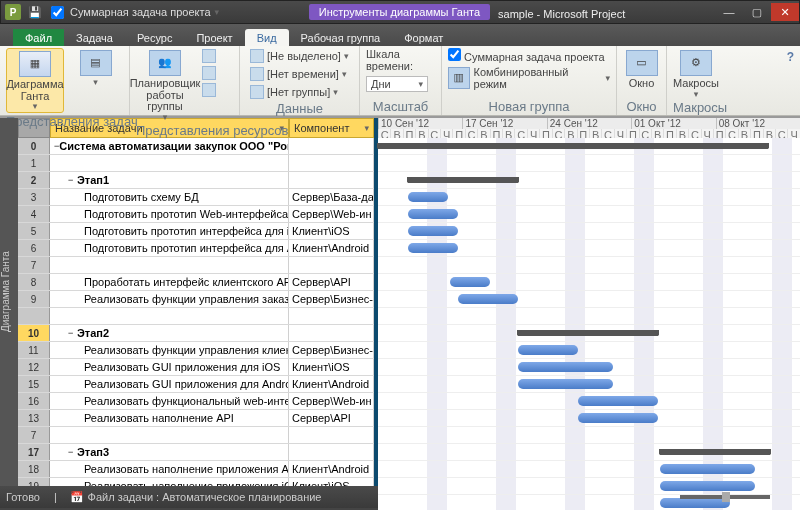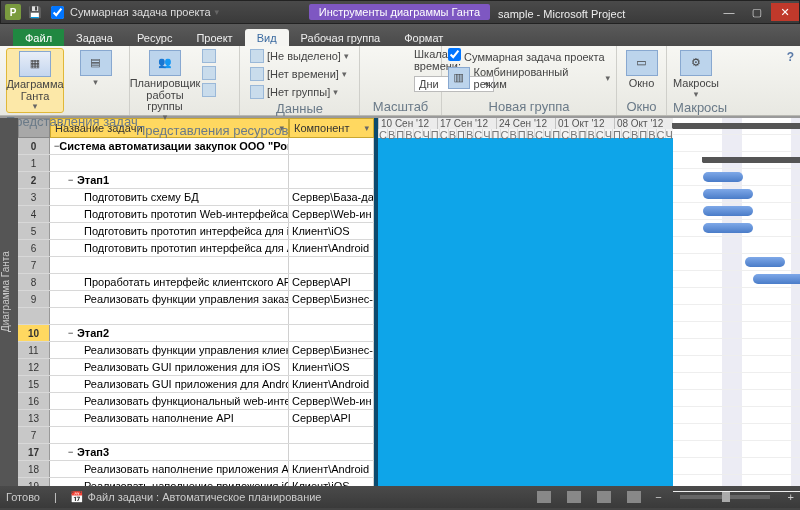--- a/index.html
+++ b/index.html
@@ -52,21 +52,21 @@
   .row.summary { font-weight:bold;}
   .row .rn { width:32px; background:#c8c8c8; border-right:1px solid #999; font-size:10px; color:#333; display:flex; align-items:center; justify-content:center;}
   .row.selected .rn { background:#ffd860;}
   .row .cell-name { flex:1; padding-left:4px; overflow:hidden; white-space:nowrap; display:flex; align-items:center; border-right:1px solid #d0d0d0;}
   .row .cell-comp { width:85px; padding-left:3px; overflow:hidden; white-space:nowrap; display:flex; align-items:center; border-right:1px solid #d0d0d0;}
   .outline-toggle { display:inline-block; width:9px; color:#666; font-size:9px;}
   .indent-1 { padding-left:18px !important;}
   .indent-2 { padding-left:34px !important;}
 
   
-  .gantt-pane { flex:1; display:flex; flex-direction:row; background:#0ea5e9; position:relative;justify-content:center;}
+  .gantt-pane { flex:1; display:flex; flex-direction:column; background:#0ea5e9; position:relative;}
   .timescale { height:20px; display:flex; flex-direction:column; border-bottom:1px solid #b8b8b8;}
   .ts-top { flex:1; display:flex;}
   .ts-top .wk { flex:1; border-left:1px solid #c0c0c0; font-size:10px; color:#555; padding-left:2px; background:#ececec; white-space:nowrap; overflow:hidden;}
   .ts-bot { height:9px; display:flex; font-size:8px; color:#777; background:#f4f4f4;}
   .ts-bot span { flex:1; text-align:center; border-left:1px solid #ddd;}
   .gantt-body { flex:1; position:relative; background:repeating-linear-gradient(90deg, #fff 0, #fff 49px, #ececf4 49px, #ececf4 69px);}
   .grow { height:17px; position:relative; border-bottom:1px solid #eee;}
   .bar { position:absolute; height:10px; top:3px; background:linear-gradient(#7ea8e8,#4a7cc8); border-radius:5px;}
   .sumbar { position:absolute; height:6px; top:5px; background:#555;}
   .sumbar::before, .sumbar::after { content:""; position:absolute; top:0; width:0; height:0; border-top:6px solid #555; }
@@ -169,23 +169,23 @@
             <span class="si"></span>
             <span>[Нет группы]</span>
             <span class="dd">▾</span>
           </div>
       </div>
     </div>
     <div class="group-label">Данные</div>
   </div>
 
   <div class="ribbon-group" style="width:82px;">
-    <div class="group-body" style="flex-direction:column;margin-left:48px;">
+    <div class="group-body" style="flex-direction:column;">
       <span>Шкала времени:</span>
-      <div class="small-btn" style="border:1px solid #bbb;background:#fff; width:80px;">
+      <div class="small-btn" style="border:1px solid #bbb;background:#fff; width:62px;">
           <span>Дни</span>
           <span class="dd" style="margin-left:auto;">▾</span>
         </div>
     </div>
     <div class="group-label">Масштаб</div>
   </div>
 
   <div class="ribbon-group" style="width:175px;">
     <div class="group-body" style="flex-direction:column;align-items:flex-start;gap:2px;">
       <label><input type="checkbox" checked="" style=""> <span>Суммарная задача проекта</span></label>

